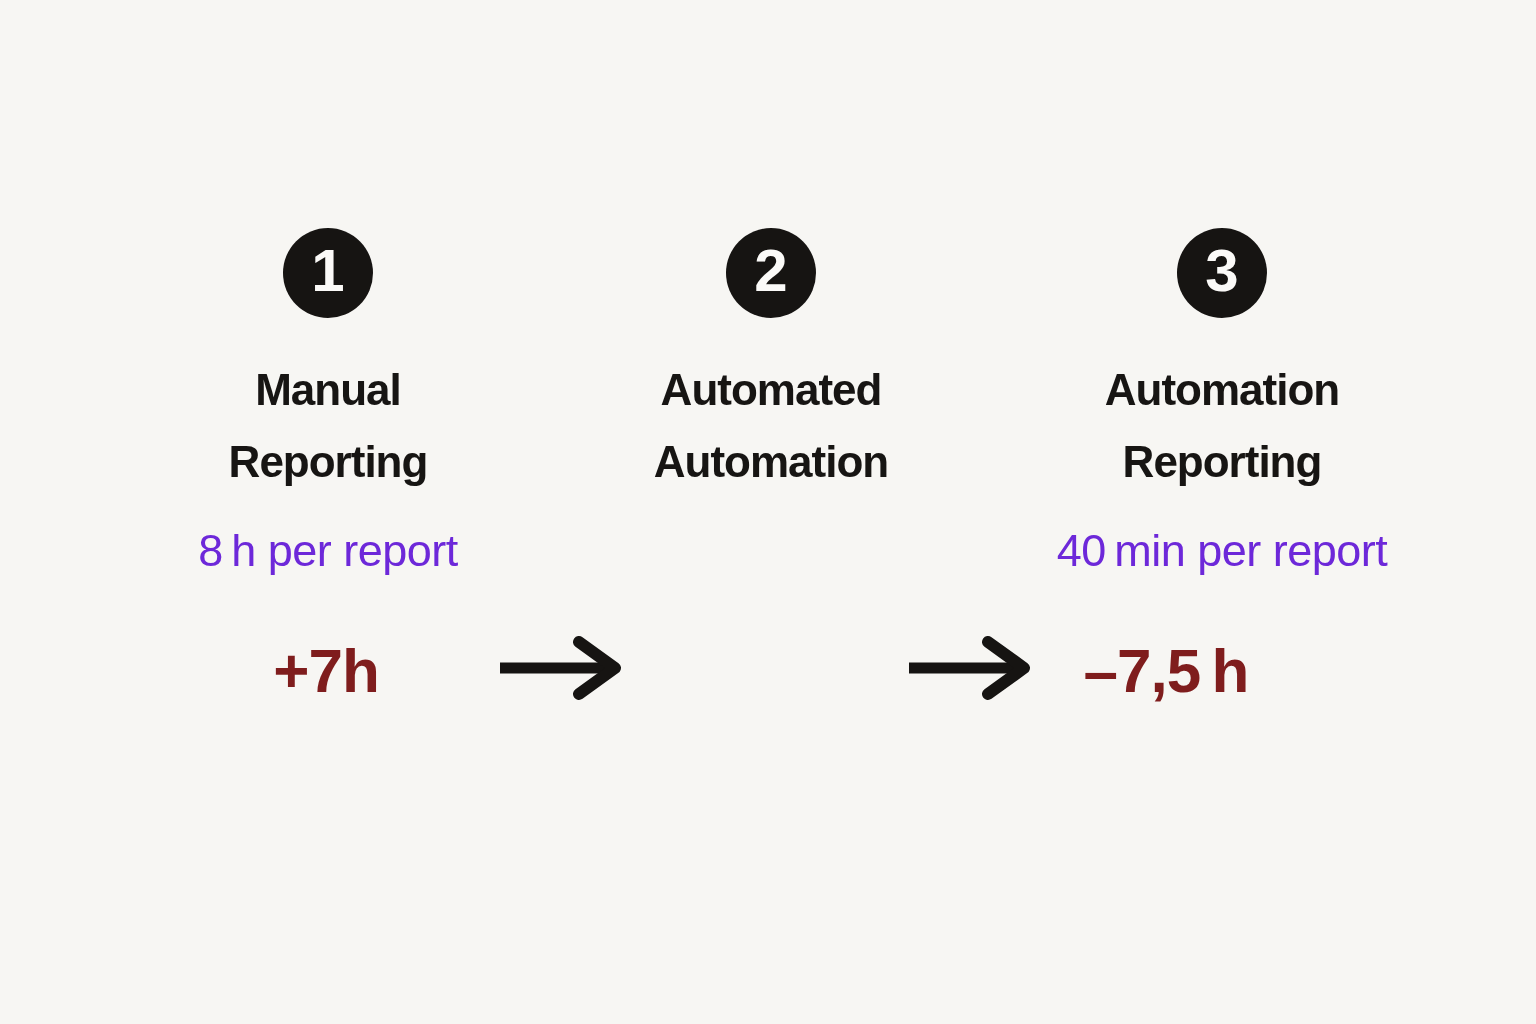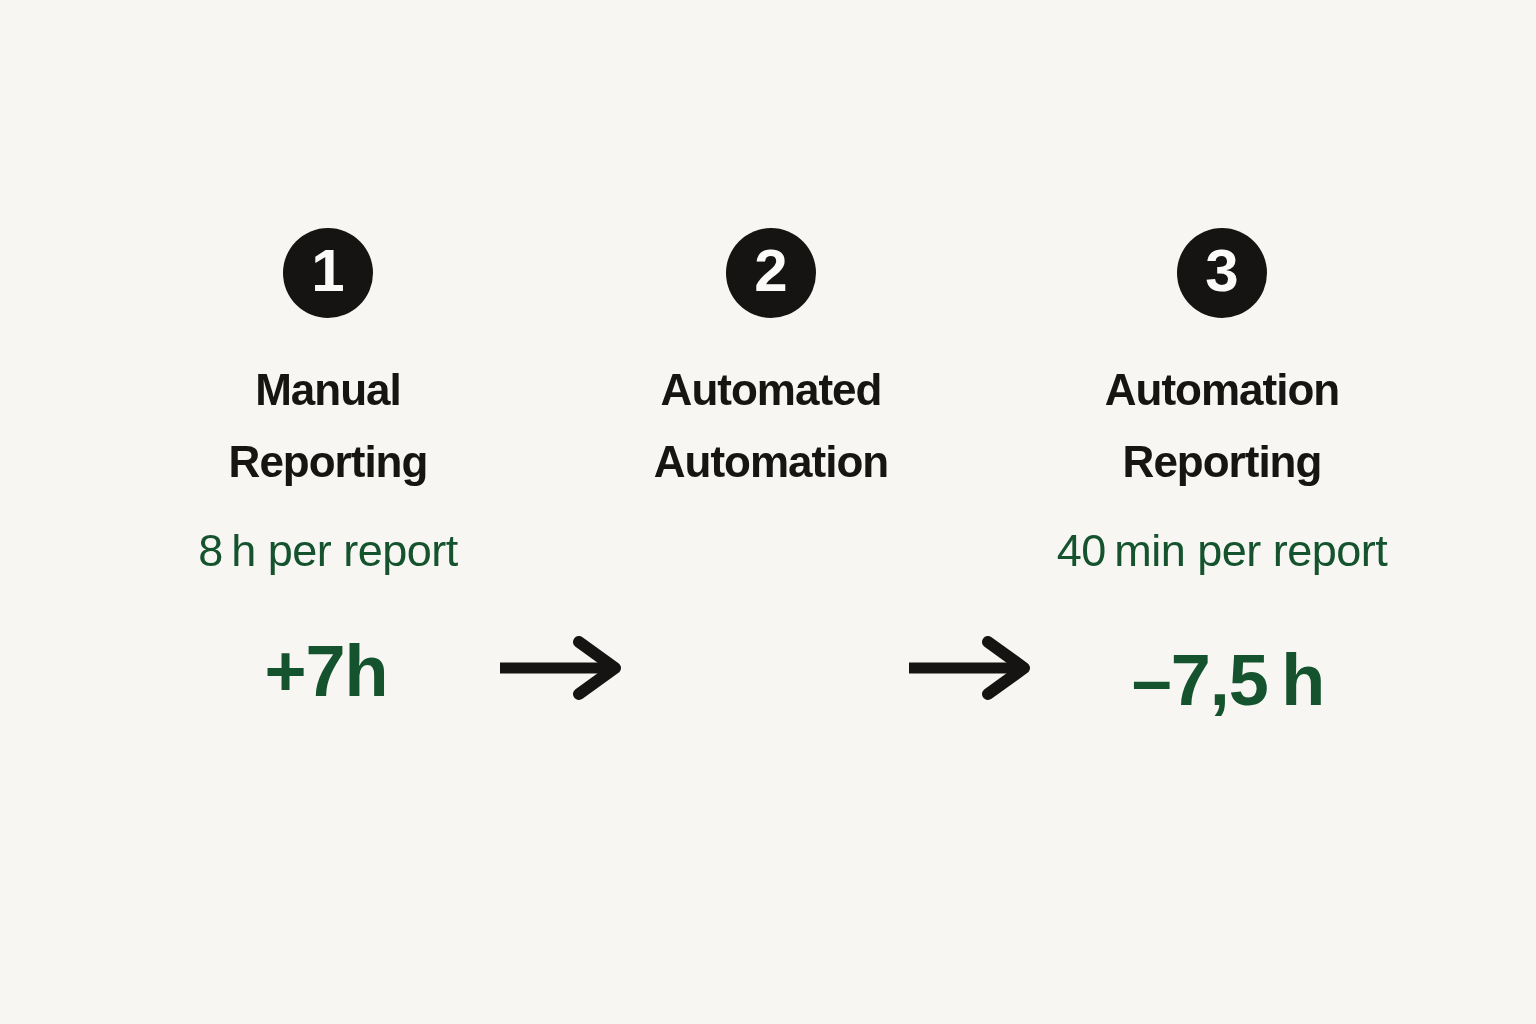--- a/index.html
+++ b/index.html
@@ -57,35 +57,35 @@
     letter-spacing: -1px;
     color: #171513;
   }
   .title .line { display: block; }
   .subtitle {
     margin: 27px 0 0 0;
     font-size: 45px;
     line-height: 52px;
     font-weight: 400;
     letter-spacing: -0.5px;
-    color: #14532d;
+    color: #6d28d9;
   }
   .metric {
     position: absolute;
     top: 630px;
     transform: translateX(-50%);
-    font-size: 72px;
+    font-size: 62px;
     line-height: 82px;
     font-weight: 700;
     letter-spacing: -1px;
     white-space: nowrap;
-    color: #14532d;
+    color: #7f1d1d;
   }
   .metric-before { left: 326px; }
-  .metric-after  { left: 1228px; margin-top: 9px; }
+  .metric-after  { left: 1166px; }
   .arrow {
     position: absolute;
     top: 634px;
     width: 130px;
     height: 68px;
   }
   .arrow-1 { left: 495px; }
   .arrow-2 { left: 904px; }
   .arrow path {
     stroke: #161412;

